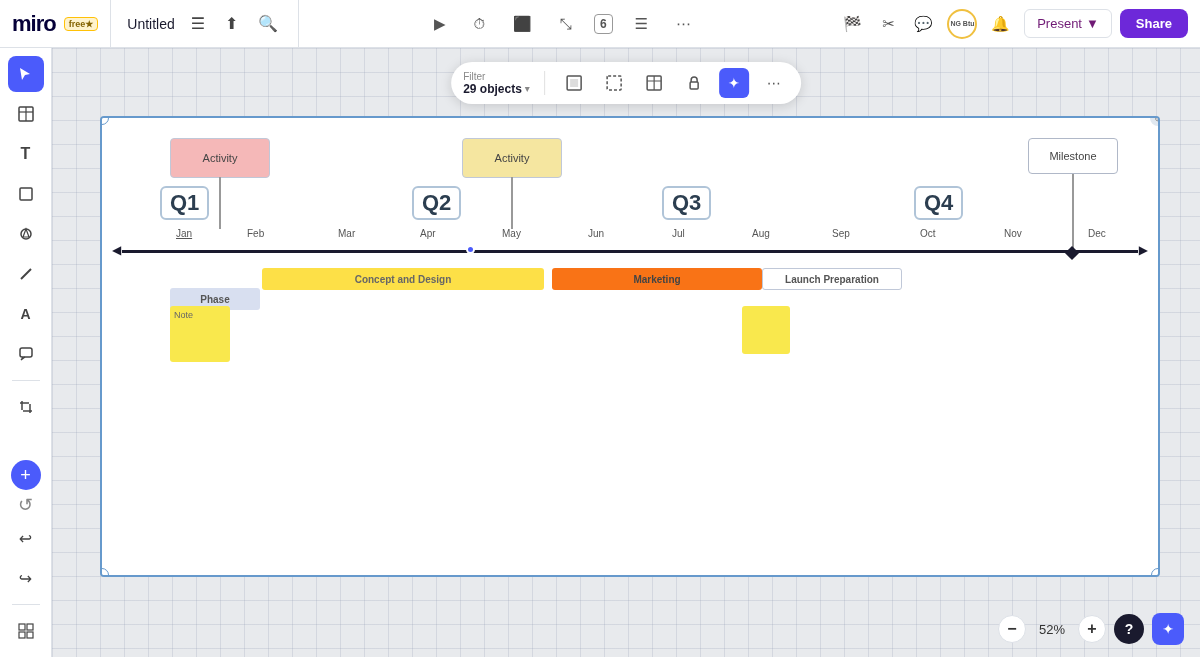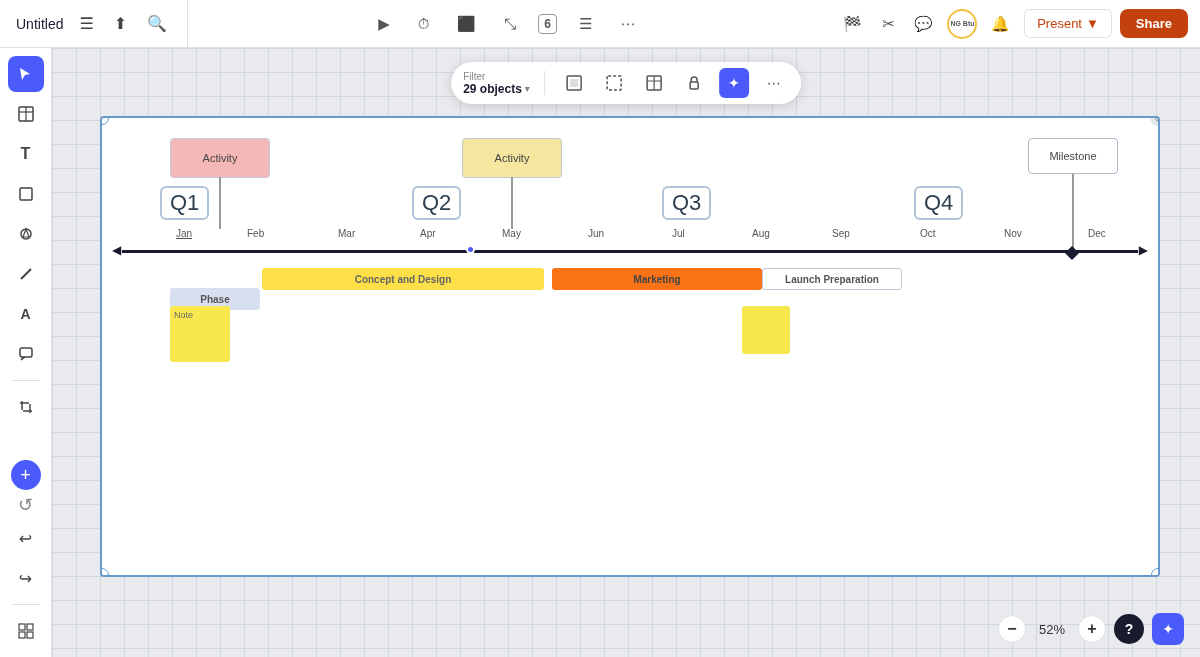--- a/index.html
+++ b/index.html
@@ -35,24 +35,24 @@
     .right-tool { color: #555; font-size: 15px; cursor: pointer; padding: 4px 6px; }
     .avatar-circle {
       width: 30px; height: 30px; border-radius: 50%;
       border: 2px solid #f0c040;
       background: #fff; display: flex; align-items: center; justify-content: center;
       font-size: 9px; font-weight: 700; color: #555;
     }
     .present-btn {
       display: flex; gap: 4px;
       background: #fff; border: 1px solid #dde1e7; border-radius: 6px;
-      padding: 6px 12px; font-size: 13px; font-weight: 500; cursor: pointer; color: #c2410c;
+      padding: 6px 12px; font-size: 13px; font-weight: 500; cursor: pointer; color: #701a75;
     }
     .share-btn {
-      background: #c2410c; color: #fff; border: none; border-radius: 8px;
+      background: #6d28d9; color: #fff; border: none; border-radius: 8px;
       padding: 7px 16px; font-size: 13px; font-weight: 600; cursor: pointer;
     }
 
     
     #sidebar {
       position: absolute; top: 48px; left: 0; bottom: 0; width: 52px;
       background: #fff; border-right: 1px solid #dde1e7;
       display: flex; flex-direction: column; align-items: center;
       padding: 8px 0; gap: 4px; z-index: 50;
     }
@@ -112,21 +112,21 @@
     .resize-handle.tl { top: -7px; left: -7px; }
     .resize-handle.tr { top: -7px; right: -7px; }
     .resize-handle.bl { bottom: -7px; left: -7px; }
     .resize-handle.br { bottom: -7px; right: -7px; }
 
     
     .timeline-inner { position: relative; width: 100%; height: 100%; padding: 12px 16px; }
 
     
     .quarter {
-      position: absolute; top: 68px; font-size: 22px; font-weight: 400; color: #2c3e50;
+      position: absolute; top: 68px; font-size: 22px; font-weight: 700; color: #2c3e50;
       border: 2px solid #b0c4d8; border-radius: 6px; padding: 2px 8px;
       background: #fff;
     }
 
     
     .month-label {
       position: absolute; top: 110px; font-size: 10px; color: #555; font-weight: 500;
     }
 
     
@@ -191,20 +191,24 @@
       position: absolute; top: -8px; right: -8px;
       width: 16px; height: 16px; border-radius: 50%; background: #e0e8f0;
       display: flex; align-items: center; justify-content: center;
       font-size: 9px; color: #888; cursor: pointer; z-index: 10;
     }
   </style>
 </head>
 <body>
 
 <div id="topbar">
+  <div class="logo-area">
+    <span class="logo-text">miro</span>
+    <span class="free-badge">free★</span>
+  </div>
   <div class="doc-title">
     <span>Untitled</span>
     <span class="topbar-icon">☰</span>
     <span class="topbar-icon">⬆</span>
     <span class="topbar-icon">🔍</span>
   </div>
   <div class="center-tools">
     <span class="center-tool">▶</span>
     <span class="center-tool">⏱</span>
     <span class="center-tool">⬛</span>

